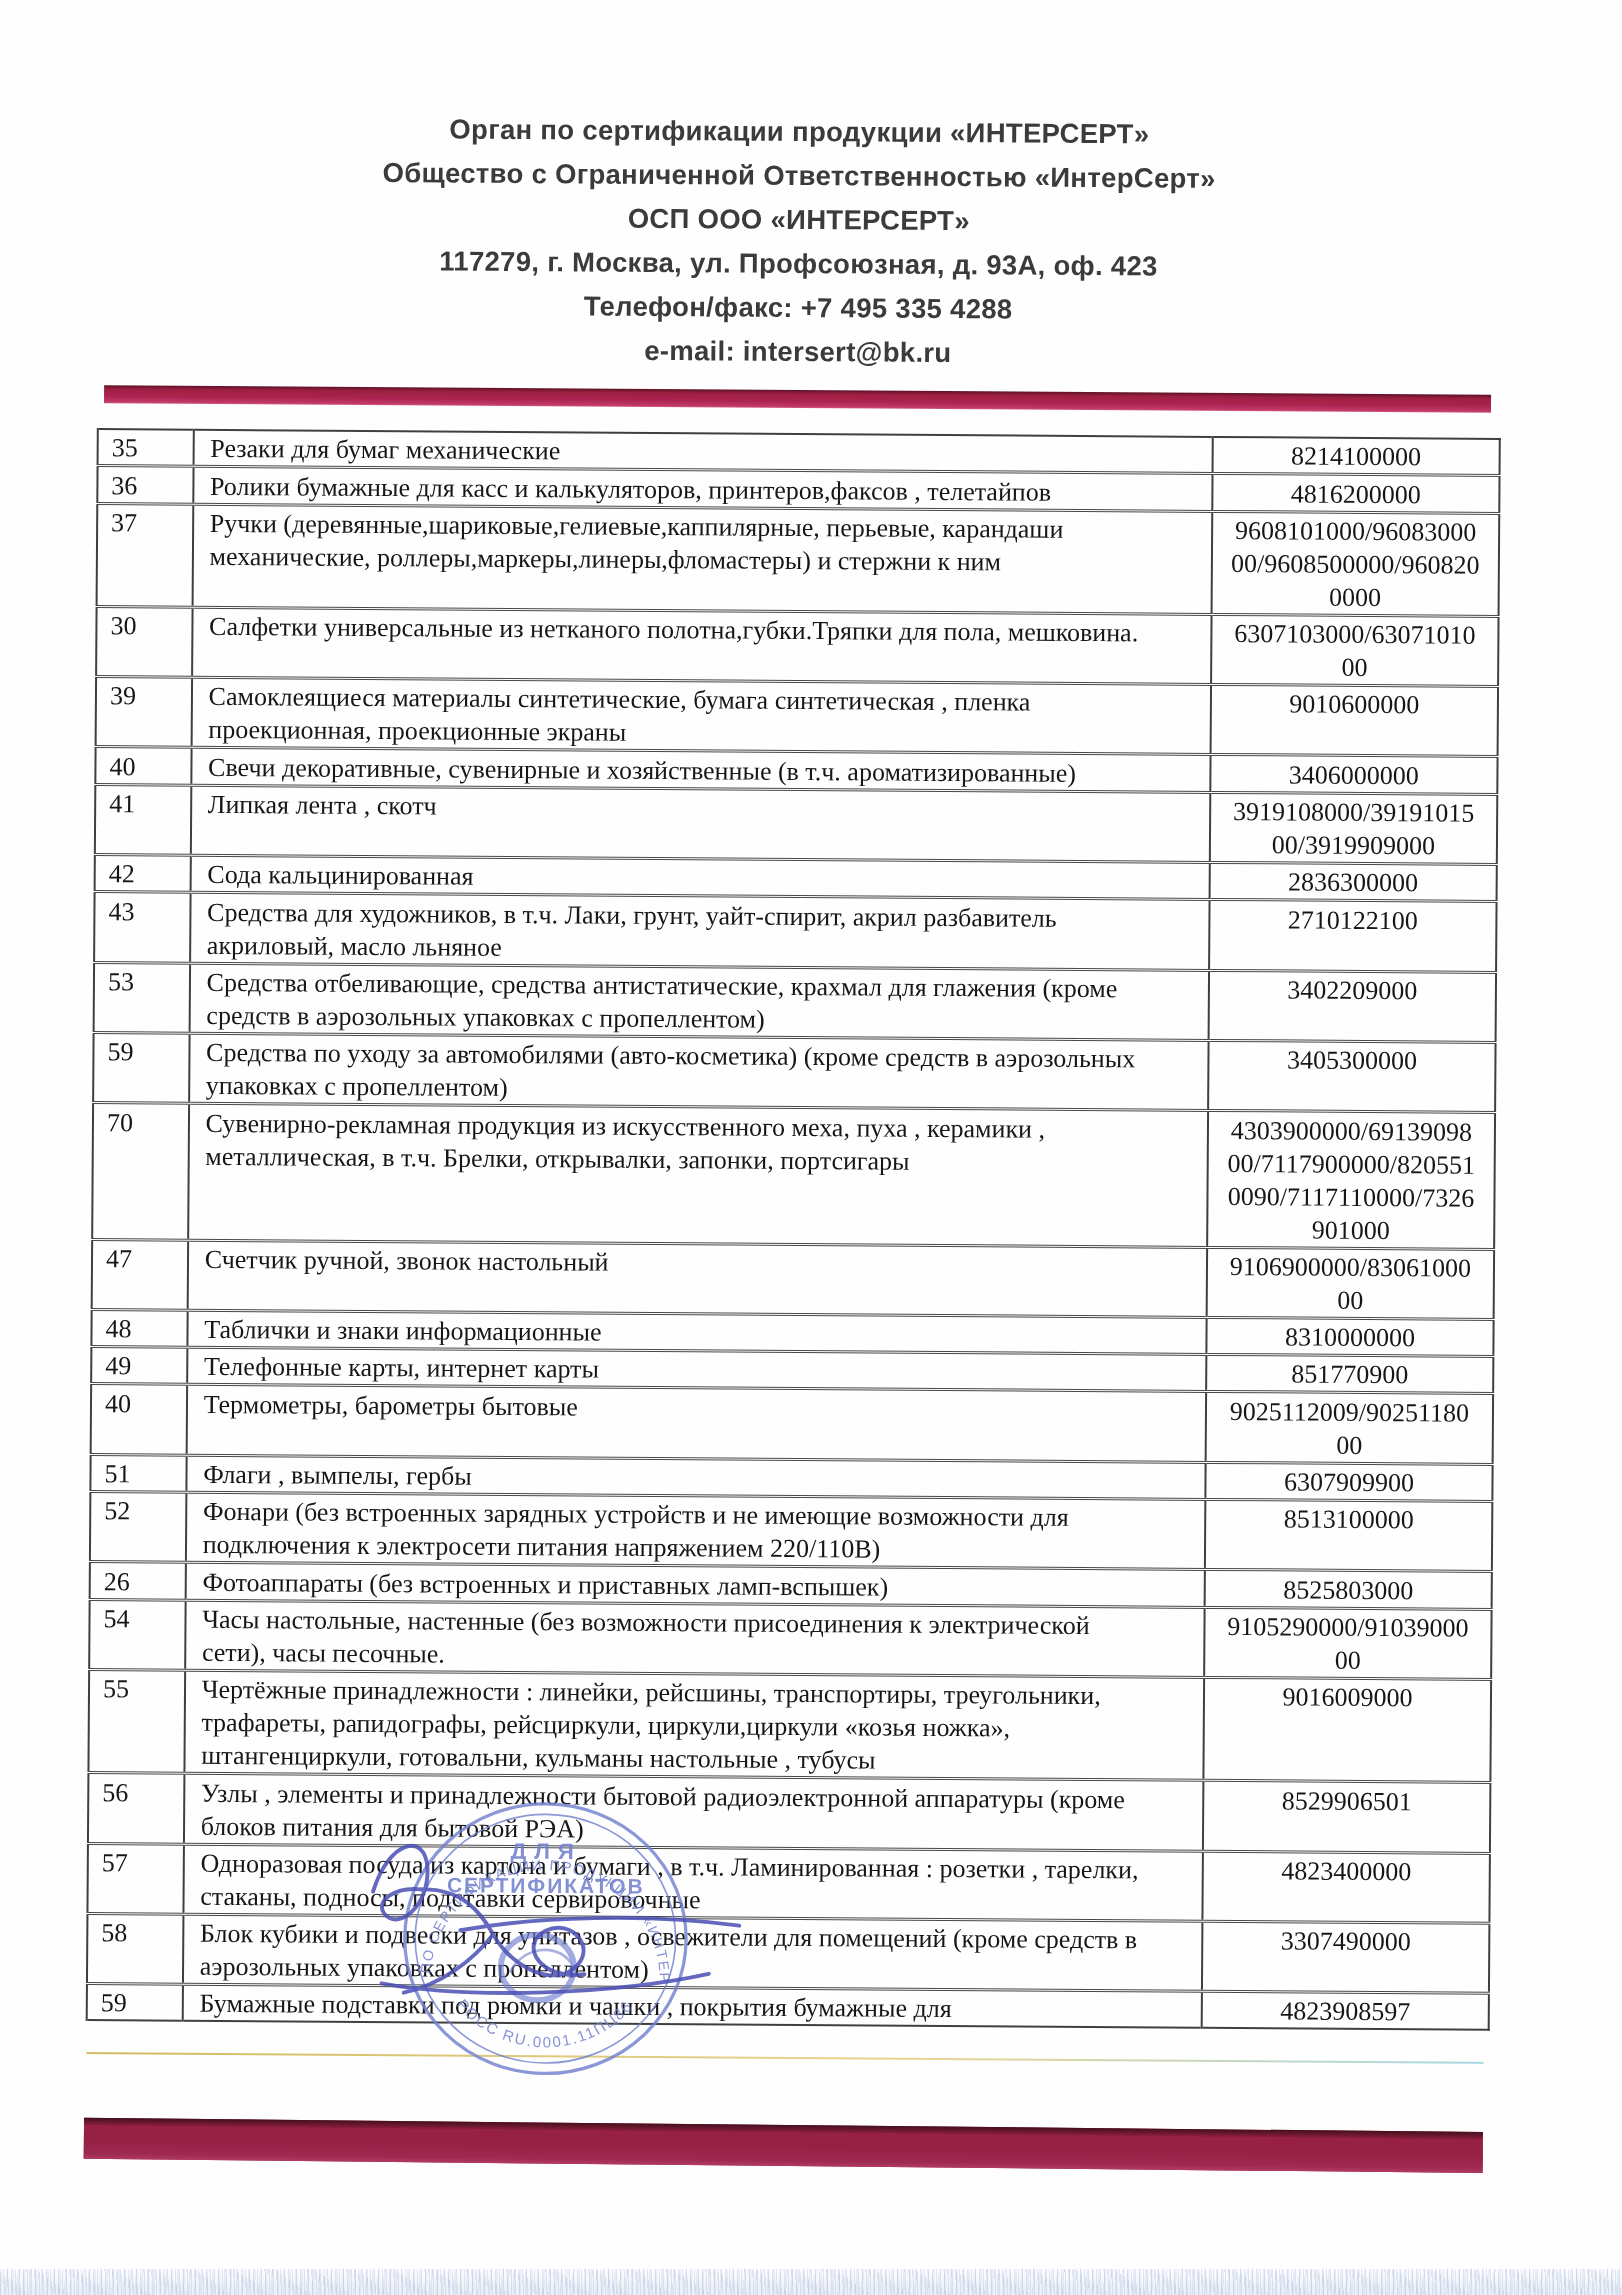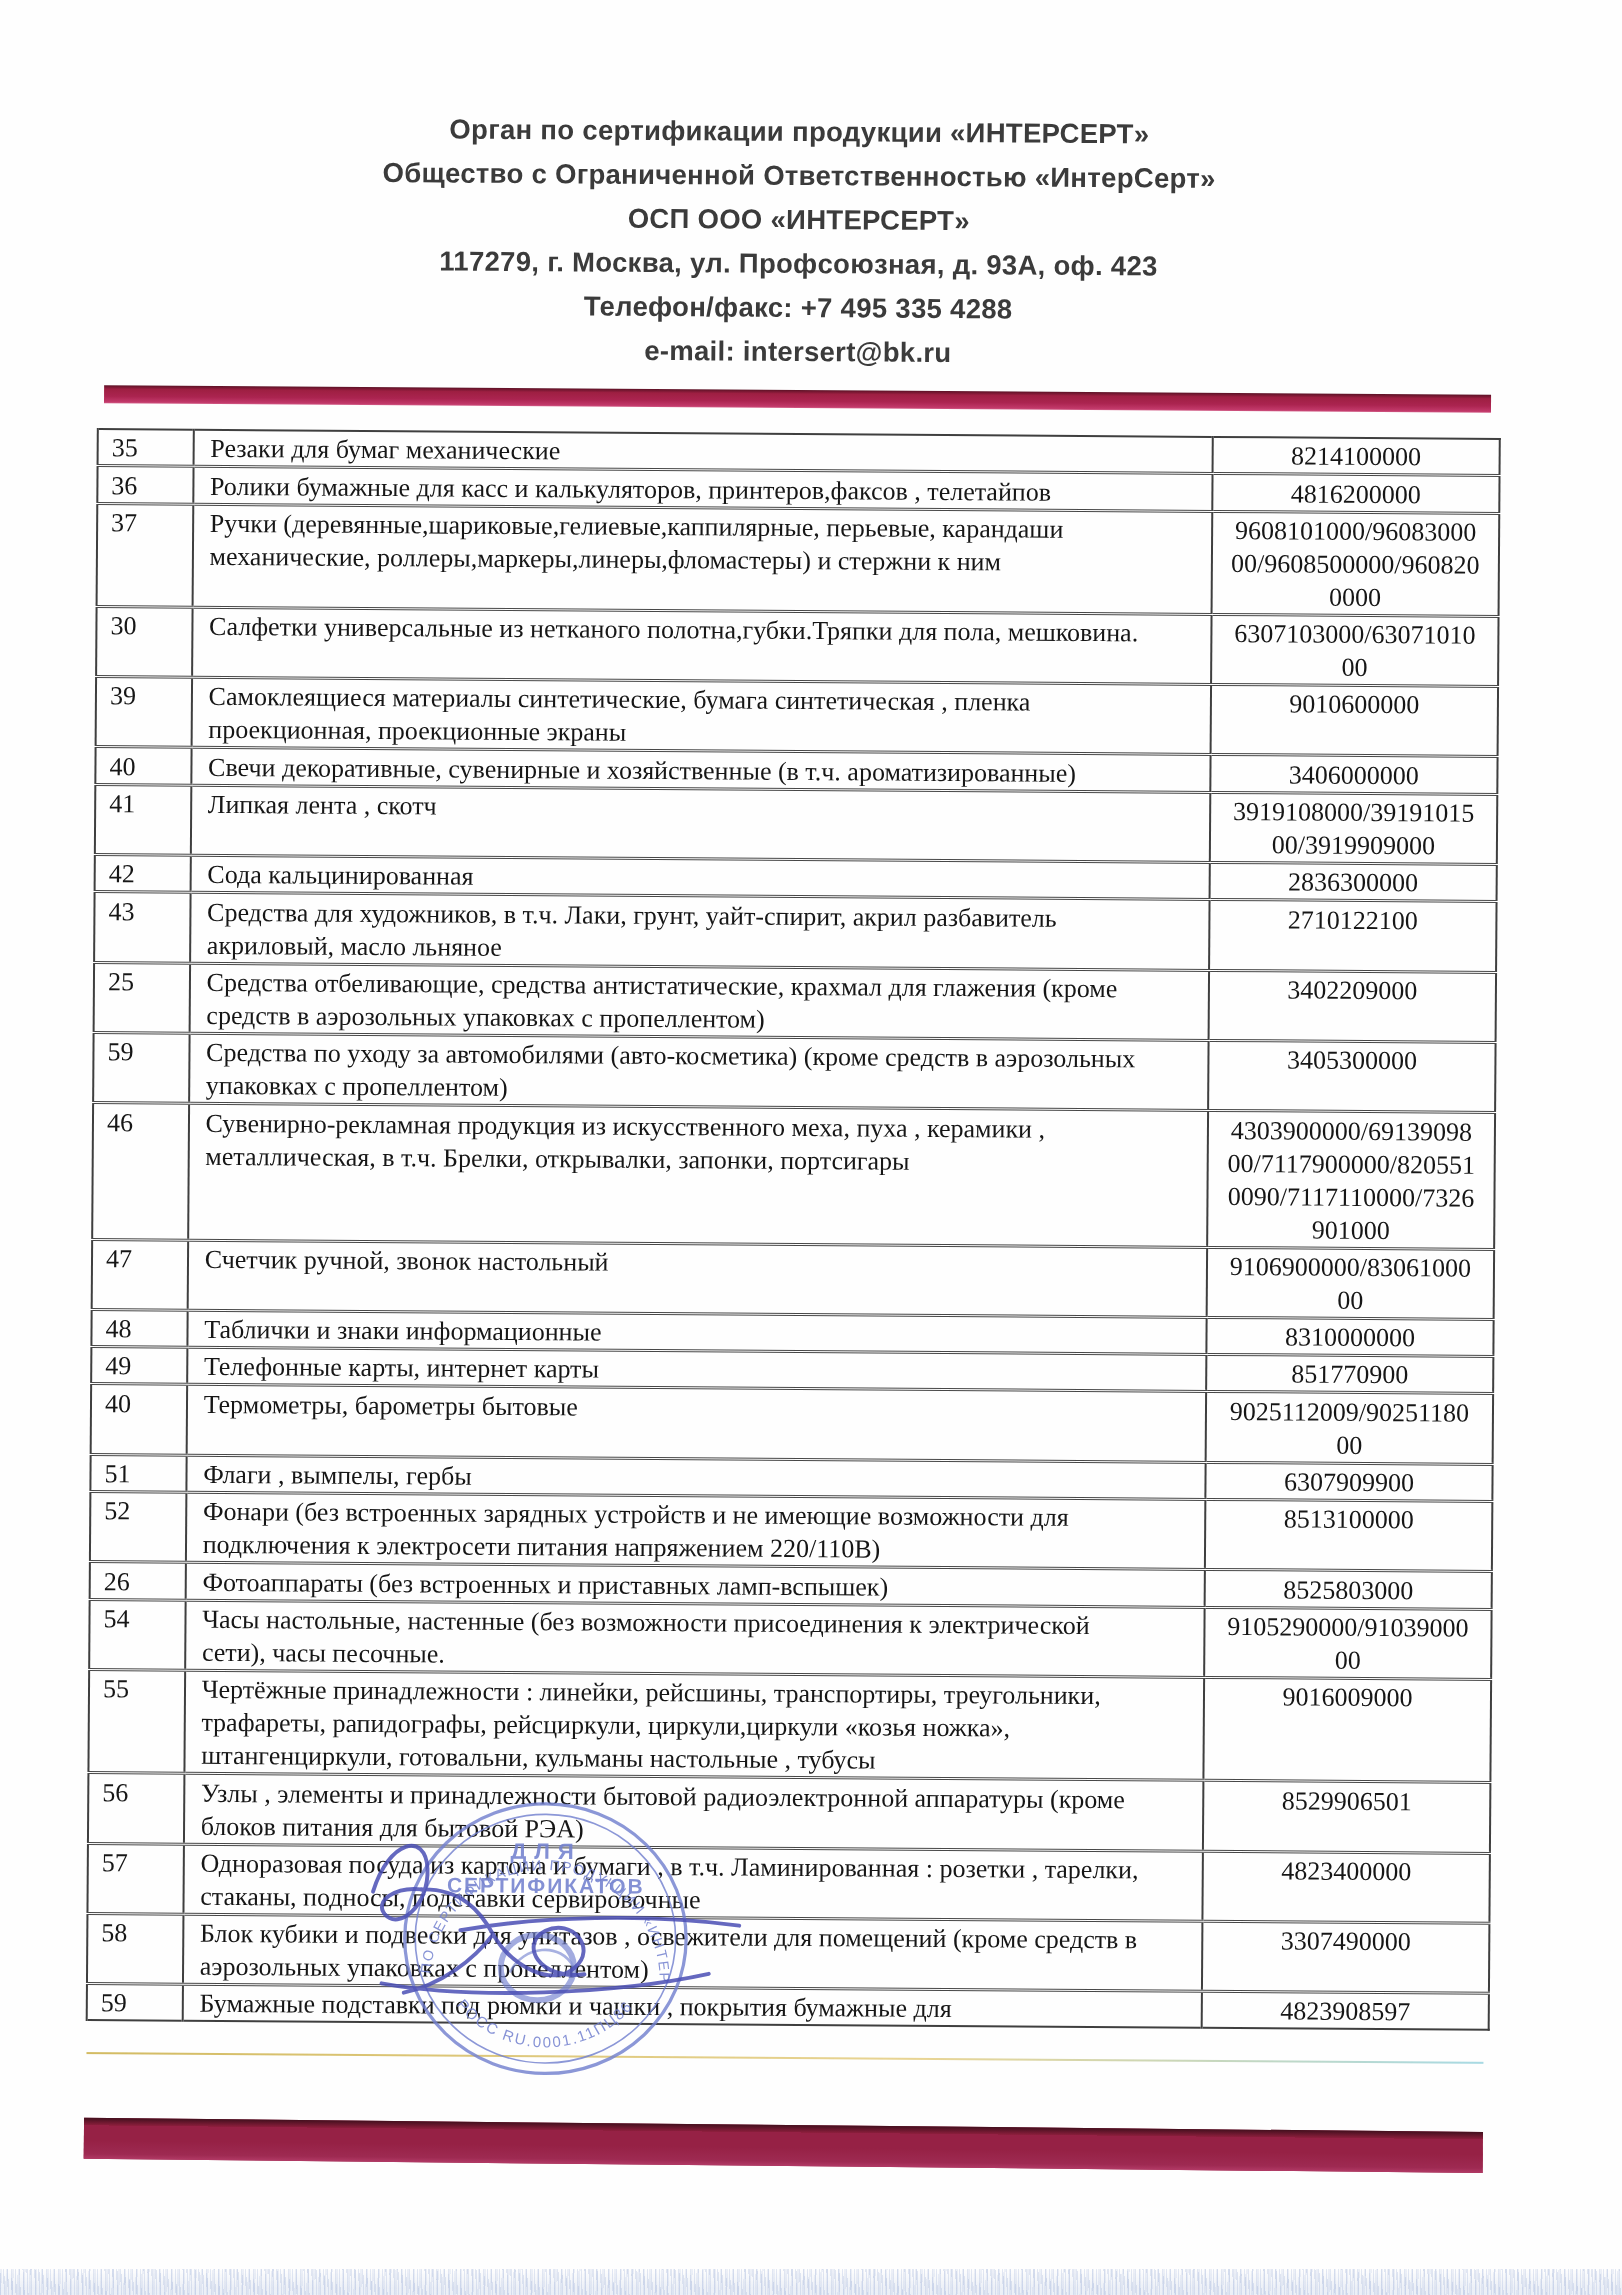--- a/index.html
+++ b/index.html
@@ -148,35 +148,35 @@
           </td>
         </tr>
         <tr>
           <td class="c-num">43</td>
           <td class="c-desc">Средства для художников, в т.ч. Лаки, грунт, уайт-спирит, акрил разбавитель акриловый, масло льняное</td>
           <td class="c-code">
             <div class="code-inner">2710122100</div>
           </td>
         </tr>
         <tr>
-          <td class="c-num">25</td>
+          <td class="c-num">53</td>
           <td class="c-desc">Средства отбеливающие, средства антистатические, крахмал для глажения (кроме средств в аэрозольных упаковках с пропеллентом)</td>
           <td class="c-code">
             <div class="code-inner">3402209000</div>
           </td>
         </tr>
         <tr>
           <td class="c-num">59</td>
           <td class="c-desc">Средства по уходу за автомобилями (авто-косметика) (кроме средств в аэрозольных упаковках с пропеллентом)</td>
           <td class="c-code">
             <div class="code-inner">3405300000</div>
           </td>
         </tr>
         <tr>
-          <td class="c-num">46</td>
+          <td class="c-num">70</td>
           <td class="c-desc">Сувенирно-рекламная продукция из искусственного меха, пуха , керамики , металлическая, в т.ч. Брелки, открывалки, запонки, портсигары</td>
           <td class="c-code">
             <div class="code-inner">4303900000/6913909800/7117900000/8205510090/7117110000/7326901000</div>
           </td>
         </tr>
         <tr>
           <td class="c-num">47</td>
           <td class="c-desc">Счетчик ручной, звонок настольный</td>
           <td class="c-code">
             <div class="code-inner">9106900000/8306100000</div>

